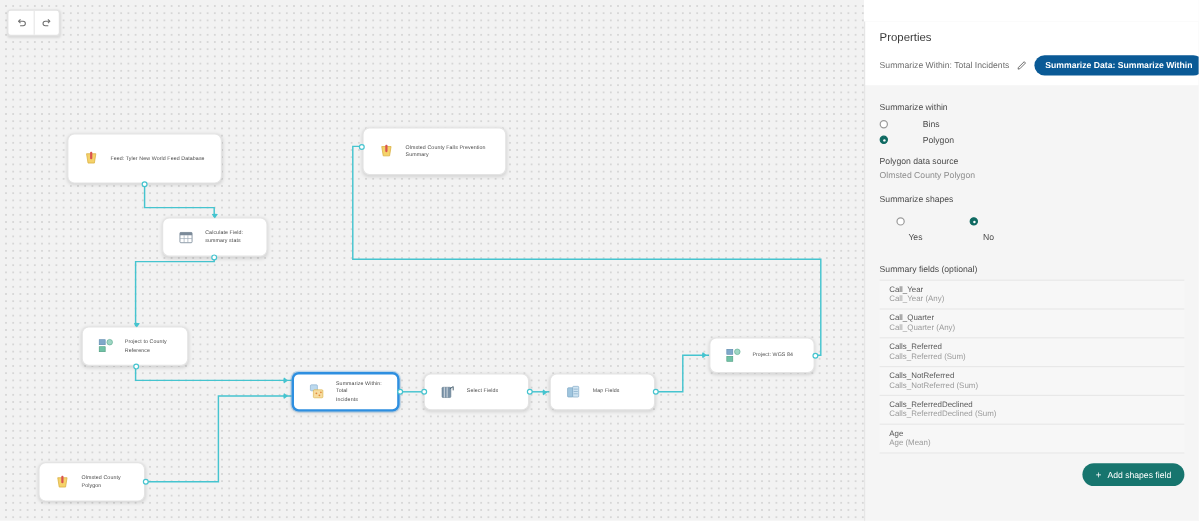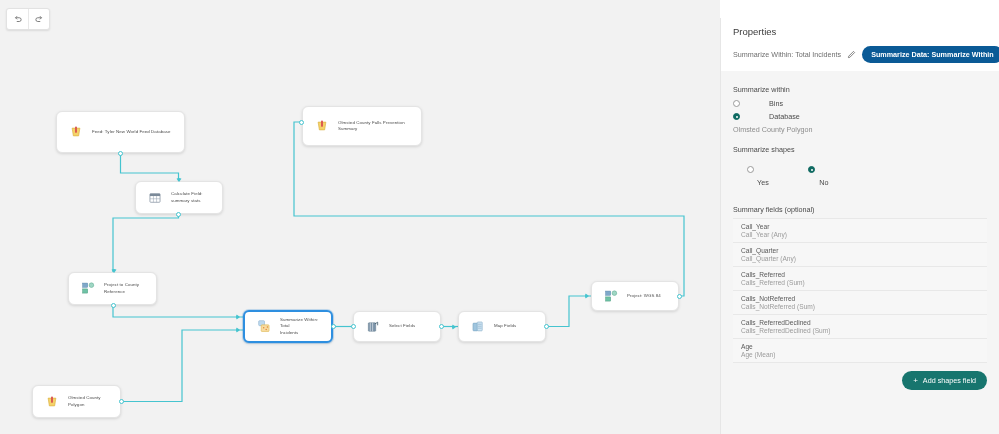--- a/index.html
+++ b/index.html
@@ -332,23 +332,24 @@
 
   <div id="panel-body">
 
     <div class="grp-label">Summarize within</div>
     <div class="radio-row">
       <span class="rad"></span>
       <span class="rad-label">Bins</span>
     </div>
     <div class="radio-row">
       <span class="rad on"></span>
-      <span class="rad-label">Database</span>
-    </div>
-
+      <span class="rad-label">Polygon</span>
+    </div>
+
+    <div class="ro-label">Polygon data source</div>
     <div class="ro-value">Olmsted County Polygon</div>
 
     <div class="grp-label" style="margin-top:11px;">Summarize shapes</div>
     <div>
       <span class="radio-row inline">
         <span class="rad"></span>
         <span class="rad-label">Yes</span>
       </span>
       <span class="radio-row inline">
         <span class="rad on"></span>

